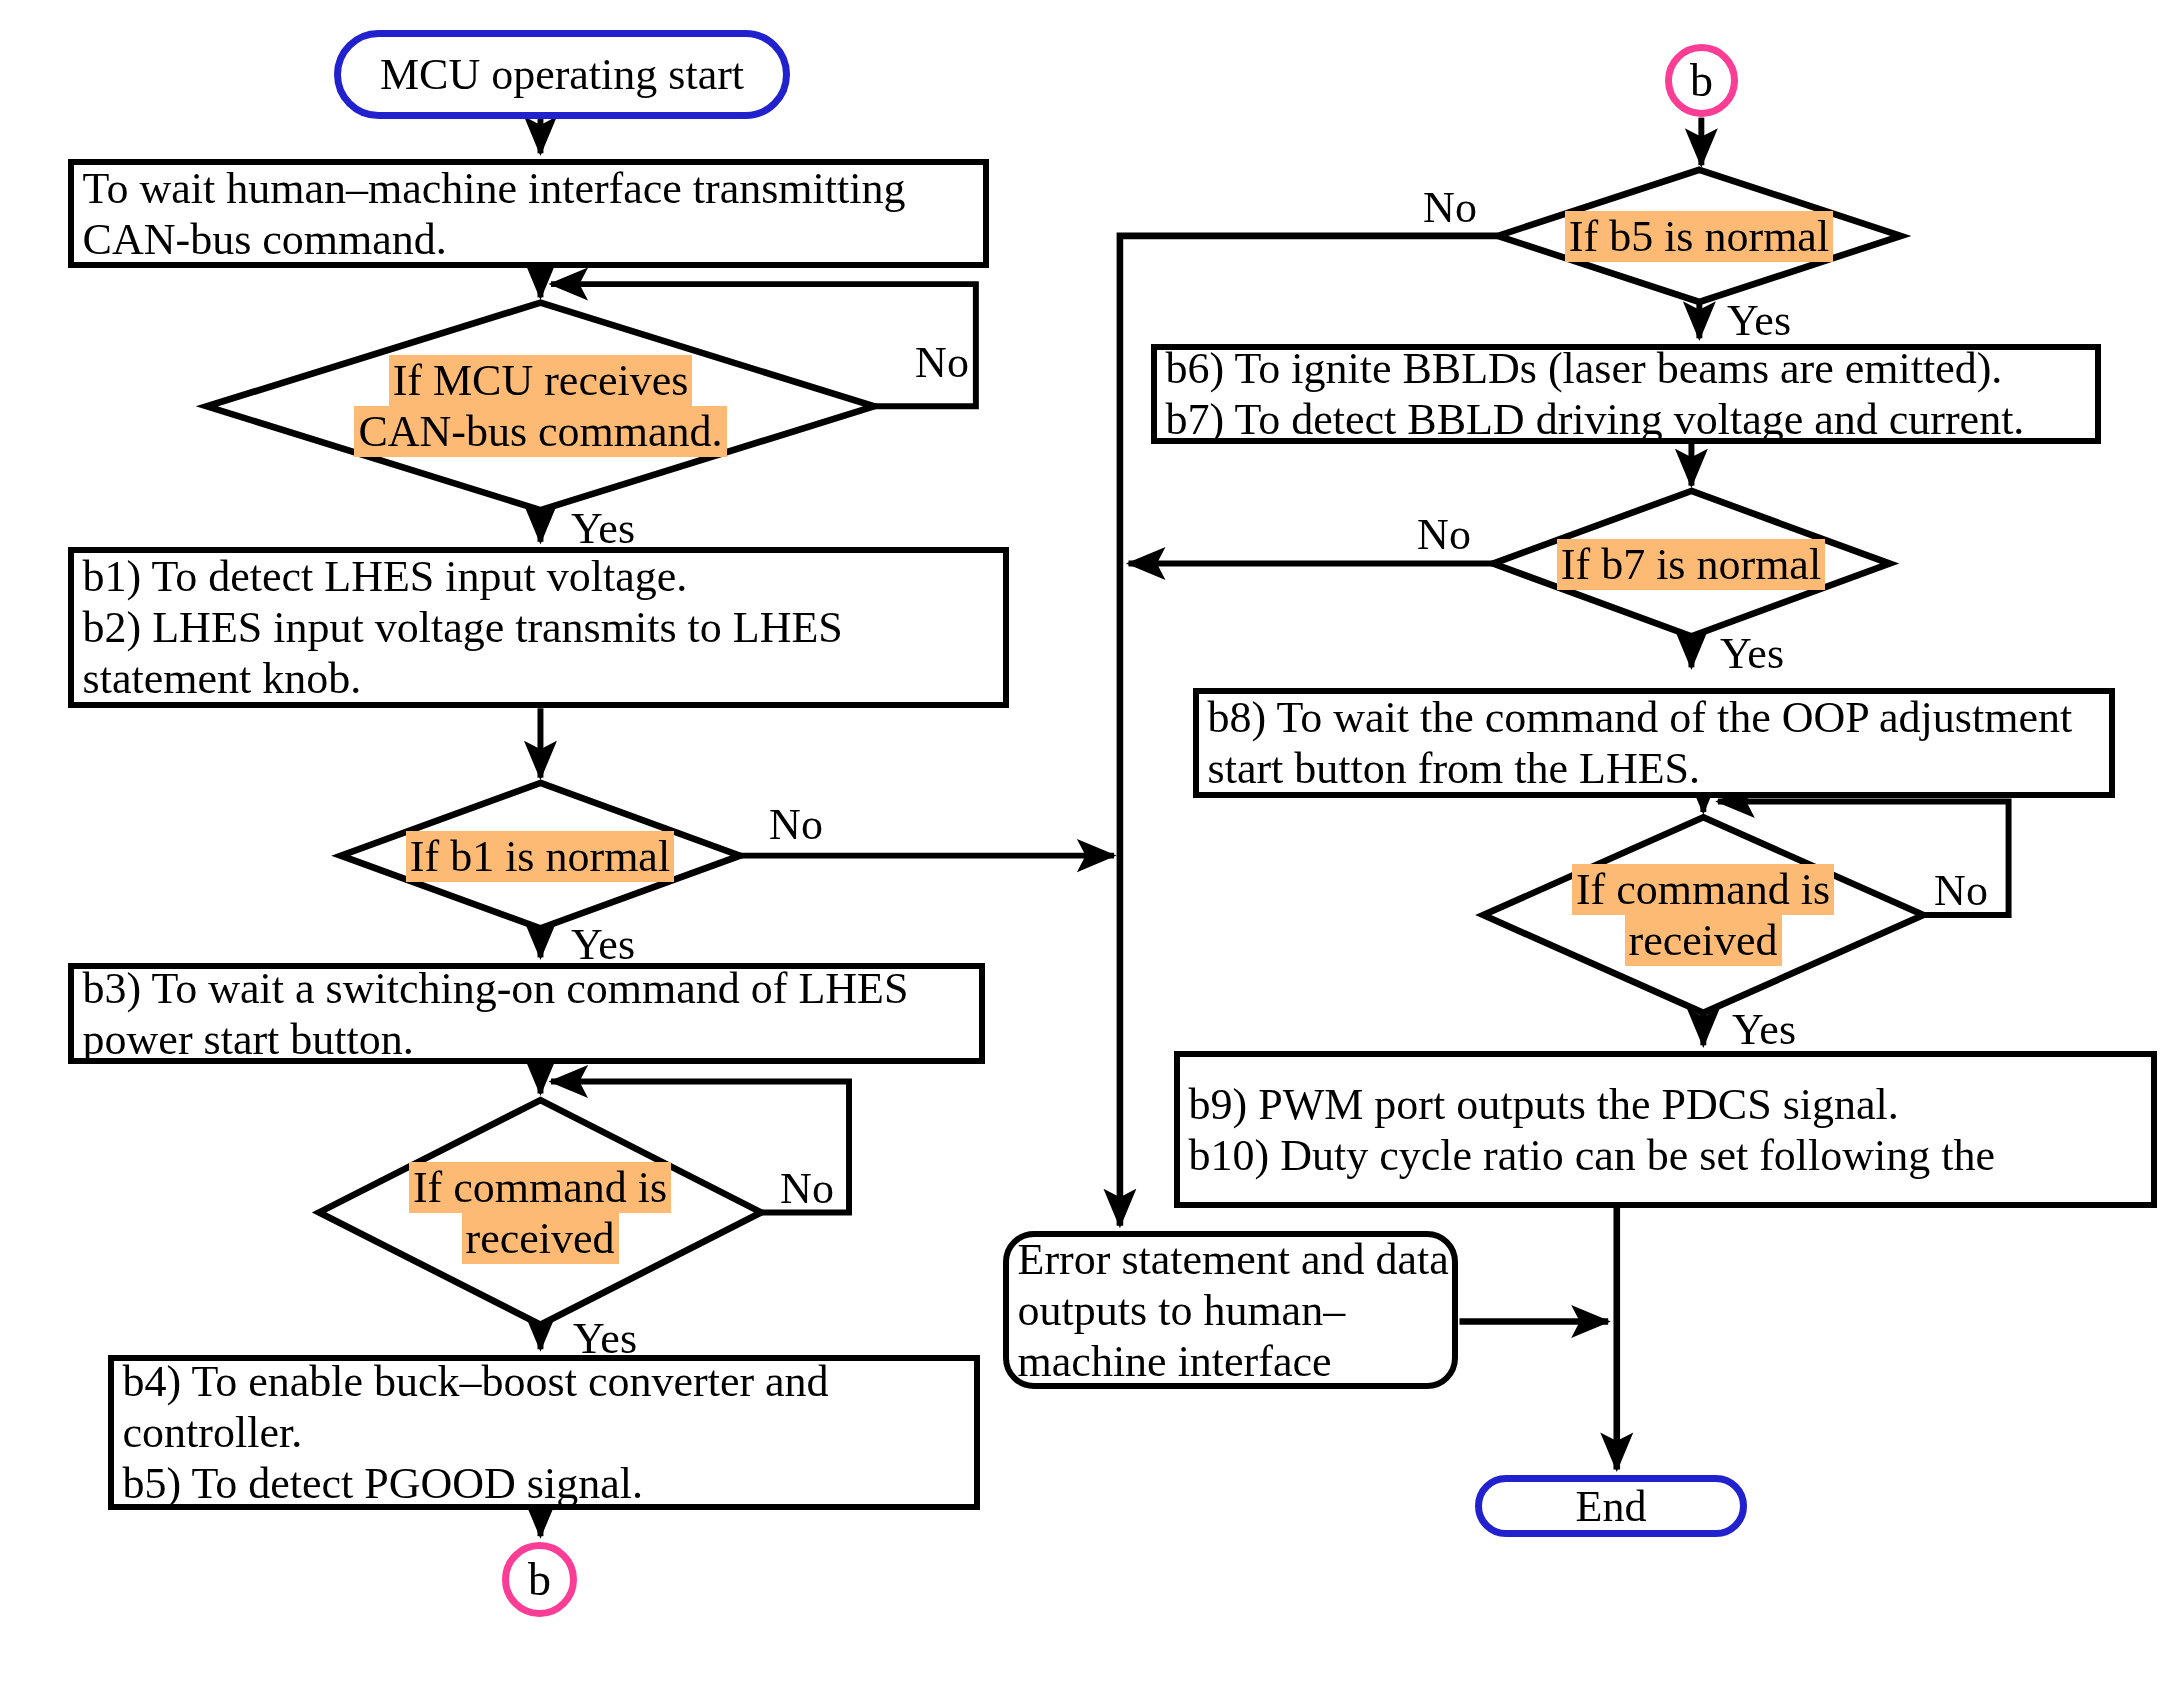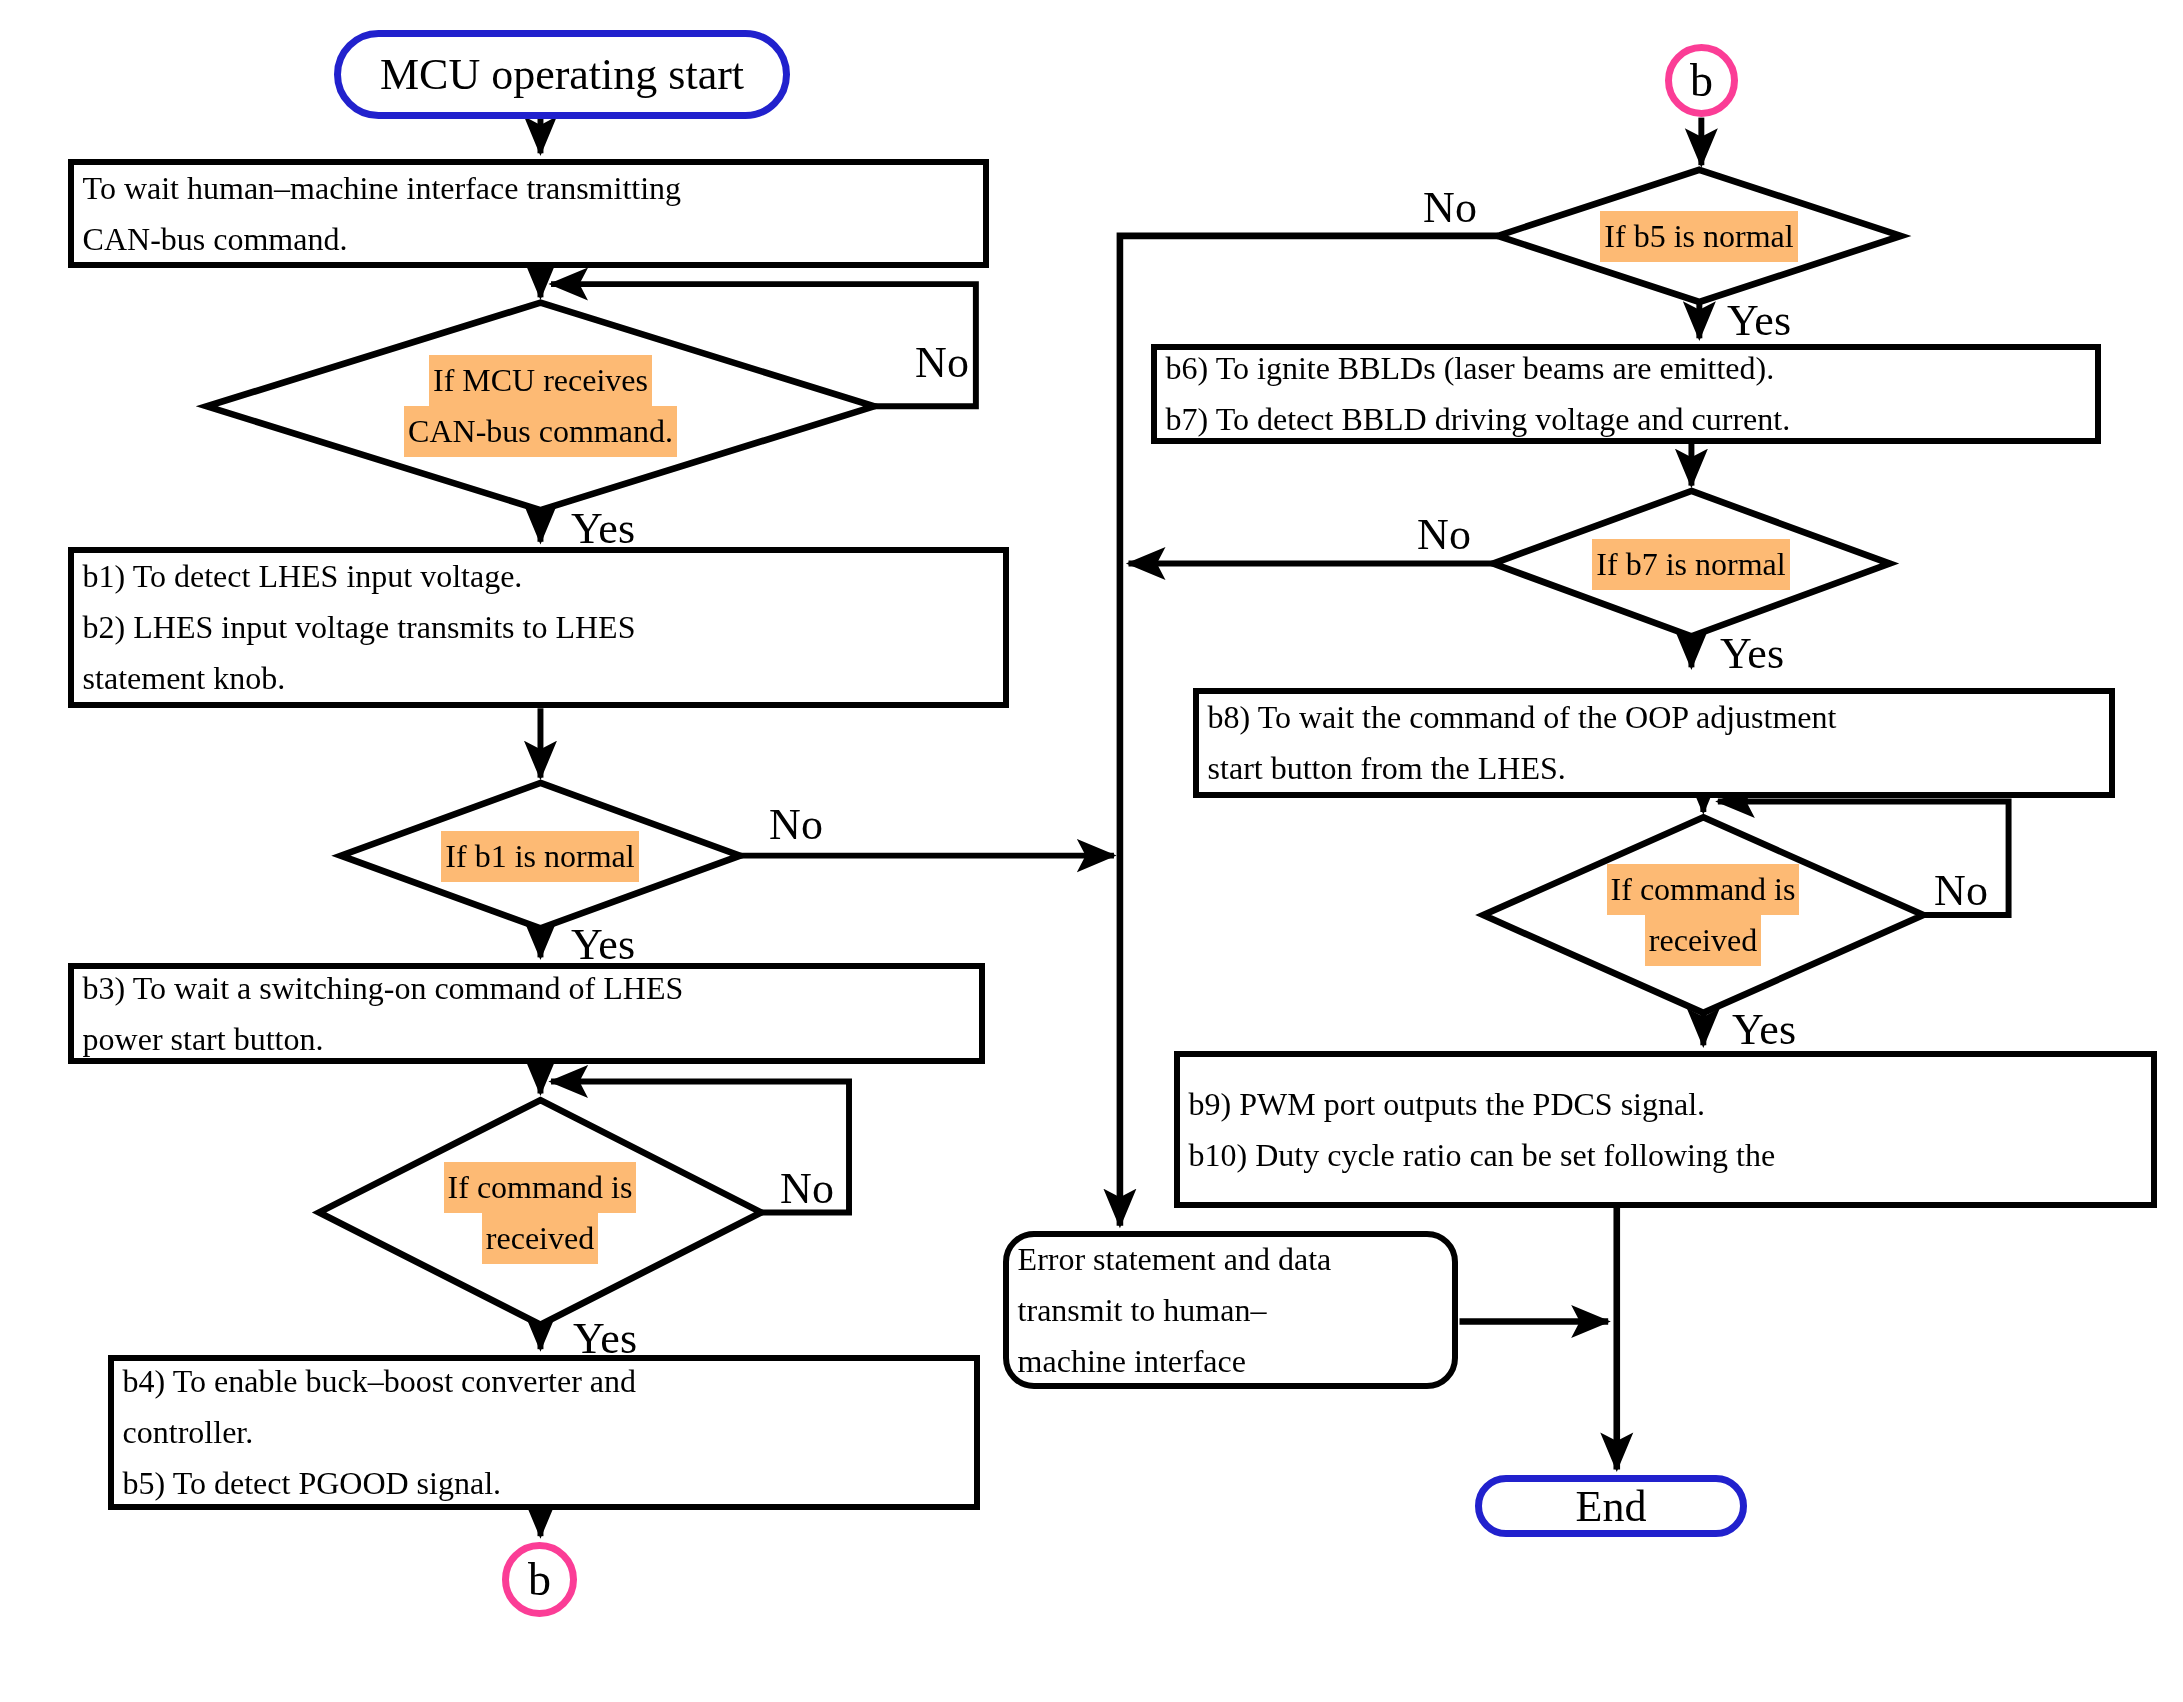--- a/index.html
+++ b/index.html
@@ -2,21 +2,21 @@
 <html style="font-size:10.6px"><head>
 <meta charset="utf-8">
 <style>
   html,body{margin:0;padding:0;background:#ffffff;}
   .canvas{position:relative;width:2183px;height:1702px;background:#ffffff;overflow:hidden;
           font-family:"Liberation Serif","DejaVu Serif",serif;color:#000;}
   svg.wires{position:absolute;left:0;top:0;z-index:1;}
   .node{position:absolute;z-index:2;box-sizing:border-box;background:#ffffff;}
   .pbox{border:6px solid #000;display:flex;flex-direction:column;justify-content:center;
         align-items:flex-start;padding-left:8.6px;padding-right:2.6px;}
-  .pline{font-size:32px;line-height:51px;white-space:nowrap;}
+  .pline{font-size:44px;line-height:51px;white-space:nowrap;}
   .terminator{border:7.3px solid #2121cd;border-radius:59px;display:flex;align-items:center;
               justify-content:center;font-size:44px;white-space:nowrap;}
   .connector{border:7.3px solid #fb3d96;border-radius:50%;display:flex;align-items:center;
              justify-content:center;font-size:46px;background:#ffffff;}
   .dtext{position:absolute;z-index:3;display:flex;flex-direction:column;justify-content:center;
          align-items:center;text-align:center;background:transparent;}
   .dtext .pline{background:#fdba74;padding:0 4px;}
   .blabel{position:absolute;z-index:3;font-size:44px;line-height:44px;white-space:nowrap;
           transform:translate(-50%,-50%);background:transparent;}
 </style>
@@ -119,21 +119,21 @@
     <div class="pline">start button from the LHES.</div>
   </div>
 
   <div class="node pbox" style="left:1174px;top:1051px;width:983px;height:157px;">
     <div class="pline">b9) PWM port outputs the PDCS signal.</div>
     <div class="pline">b10) Duty cycle ratio can be set following the</div>
   </div>
 
   <div class="node pbox" style="left:1003px;top:1231px;width:455px;height:158px;border-radius:31px;">
     <div class="pline">Error statement and data</div>
-    <div class="pline">transmit to human–</div>
+    <div class="pline">outputs to human–</div>
     <div class="pline">machine interface</div>
   </div>
 
   <div class="dtext" style="left:276px;top:330px;width:529px;height:152px;">
     <div class="pline">If MCU receives</div>
     <div class="pline">CAN-bus command.</div>
   </div>
 
   <div class="dtext" style="left:342px;top:823px;width:396px;height:66px;">
     <div class="pline">If b1 is normal</div>

